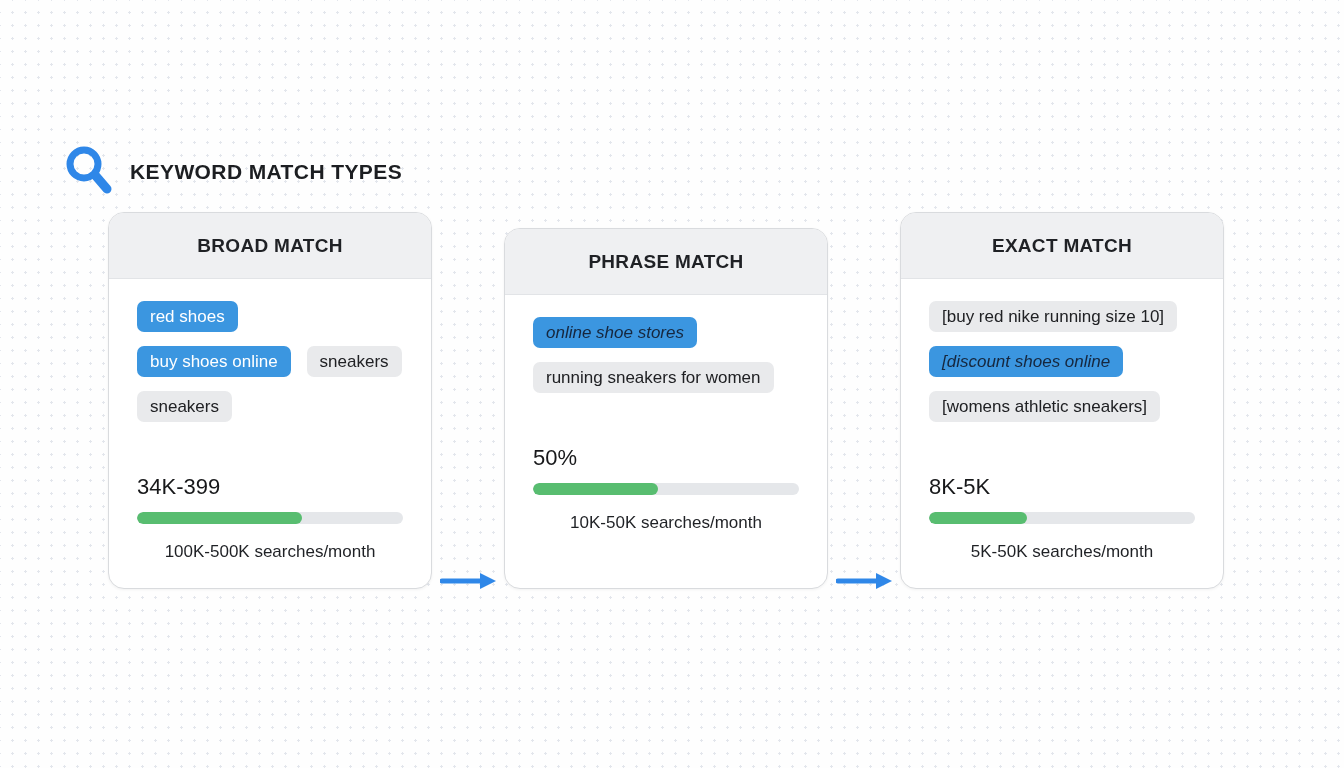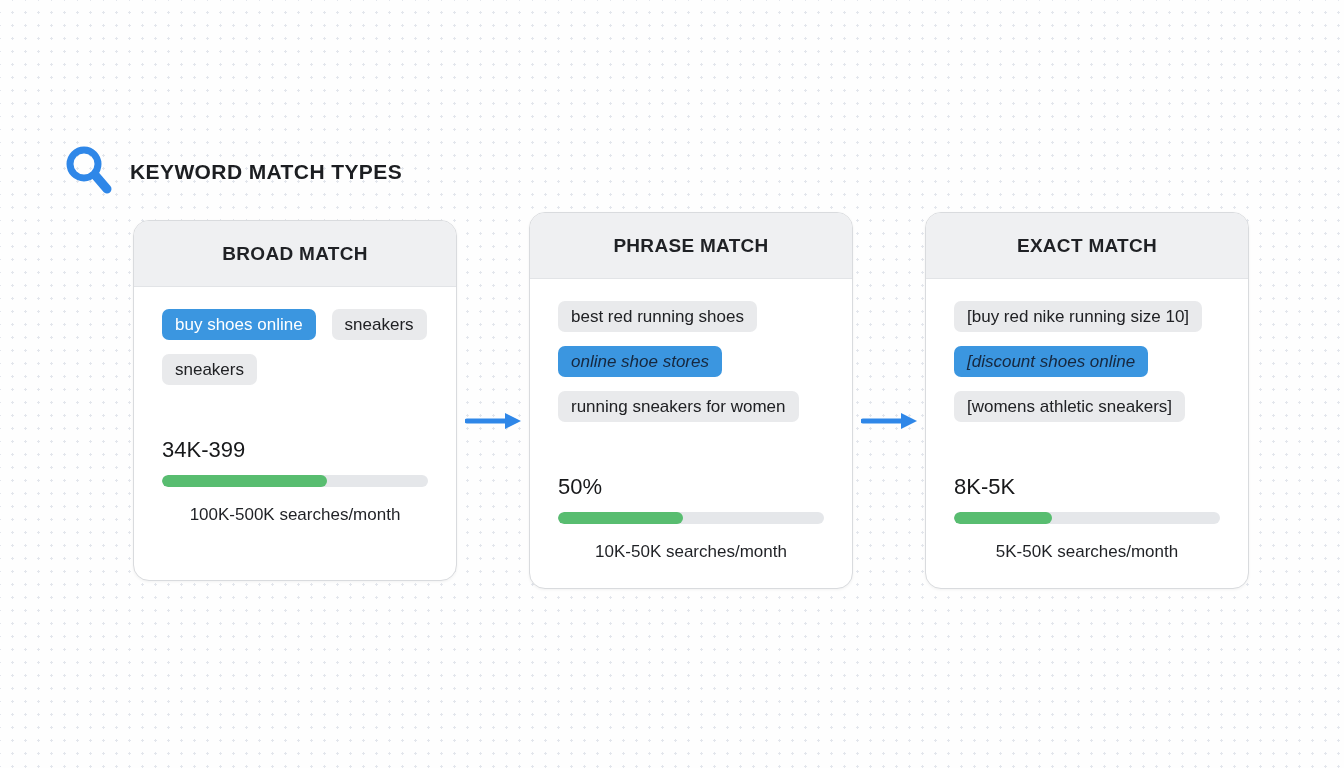--- a/index.html
+++ b/index.html
@@ -25,22 +25,22 @@
     color:var(--text-dark);
   }
   .title-bar{
     position:absolute;left:64px;top:144px;
     display:flex;align-items:center;gap:16px;
   }
   .title-bar h1{
     font-size:21px;font-weight:700;letter-spacing:.4px;color:#1c1e21;
   }
   .cards-row{
-    position:absolute;left:133px;top:212px;
-    display:flex;align-items:center;
+    position:absolute;left:108px;top:212px;
+    display:flex;align-items:flex-end;
   }
   .card{
     width:324px;min-height:361px;
     background:#ffffff;
     border:1px solid var(--card-border);
     border-radius:16px;
     box-shadow:0 1px 3px rgba(0,0,0,.05);
     overflow:hidden;
     display:flex;flex-direction:column;
   }
@@ -102,20 +102,23 @@
 </div>
 
 <div class="cards-row">
   <section class="card">
     <header class="card-header">
       <h2 class="card-title">BROAD MATCH</h2>
     </header>
     <div class="card-body">
       <div class="tag-rows">
           <div class="tag-row">
+            <span class="tag blue-white">red shoes</span>
+          </div>
+          <div class="tag-row">
             <span class="tag blue-white">buy shoes online</span>
             <span class="tag gray">sneakers</span>
           </div>
           <div class="tag-row">
             <span class="tag gray">sneakers</span>
           </div>
         </div>
       <div class="stat">34K-399</div>
       <div class="progress-track">
         <div class="progress-fill" style="width: 62%;"></div>
@@ -130,23 +133,20 @@
       <polygon points="40,0 56,8 40,16" fill="#2f87e8"></polygon>
     </svg>
   </div>
 
   <section class="card">
     <header class="card-header">
       <h2 class="card-title">PHRASE MATCH</h2>
     </header>
     <div class="card-body">
       <div class="tag-rows">
-          <div class="tag-row">
-            <span class="tag gray">best red running shoes</span>
-          </div>
           <div class="tag-row">
             <span class="tag blue-dark">online shoe stores</span>
           </div>
           <div class="tag-row">
             <span class="tag gray">running sneakers for women</span>
           </div>
         </div>
       <div class="stat">50%</div>
       <div class="progress-track">
         <div class="progress-fill" style="width: 47%;"></div>

